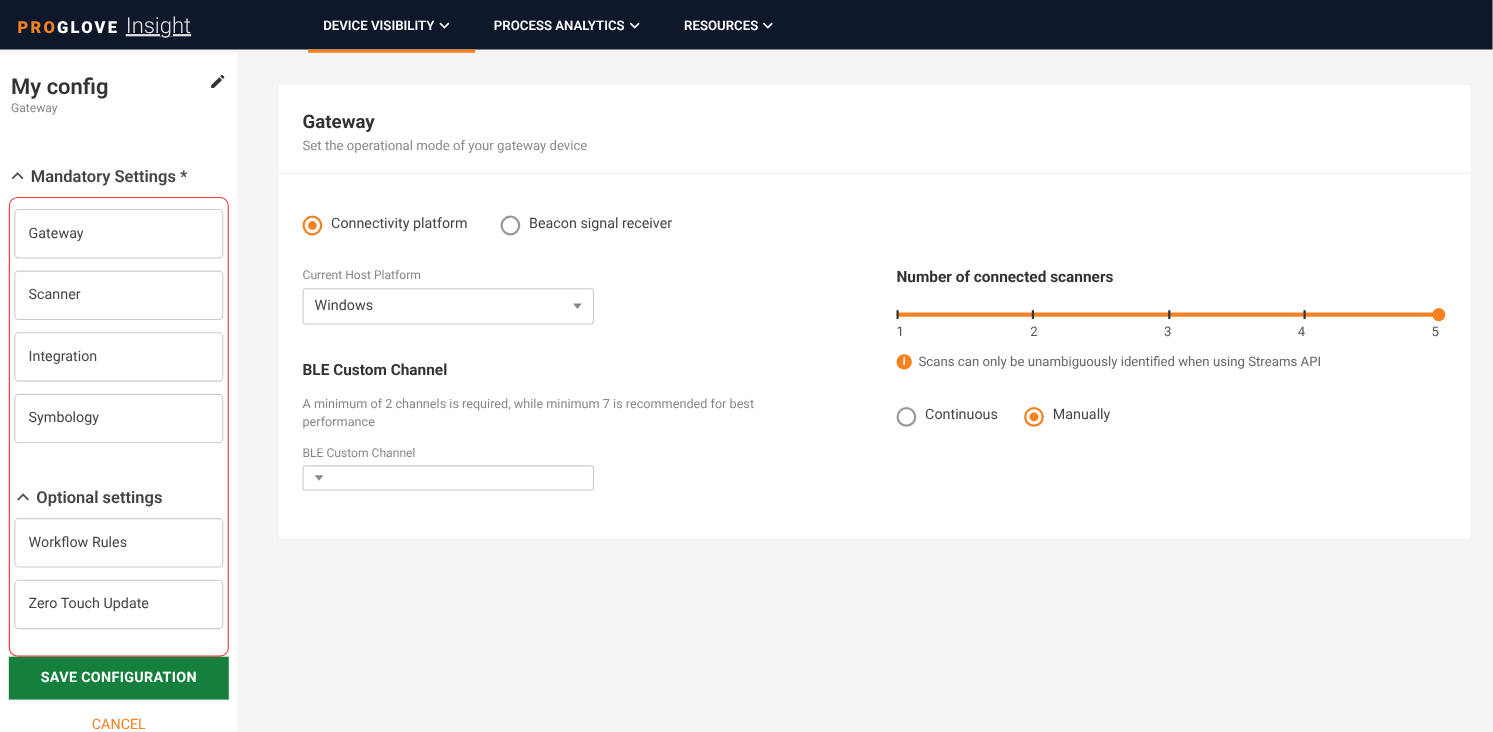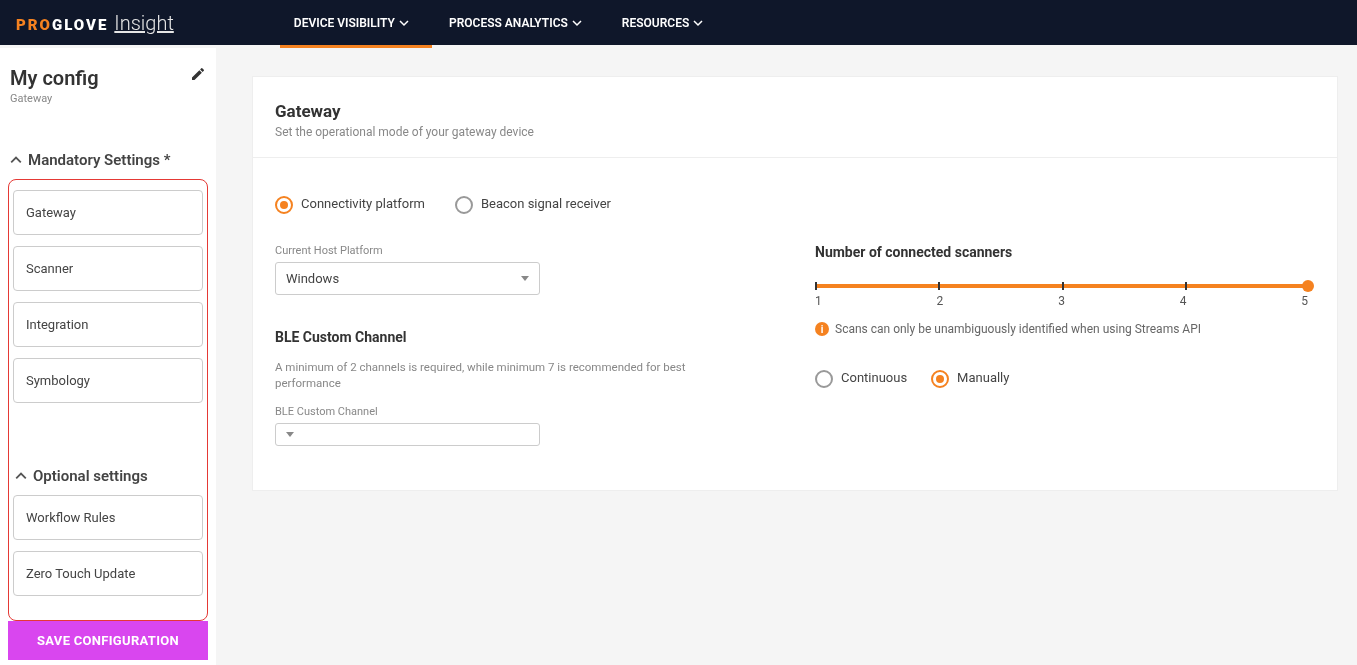--- a/index.html
+++ b/index.html
@@ -29,21 +29,21 @@
   .pencil svg { width: 16px; height: 16px; }
 
   .sect-hdr { display: flex; align-items: center; gap: 6px; margin-top: 46px; margin-bottom: 10px; font-size: 15px; font-weight: 600; color: #444; cursor:pointer; padding-left:2px;}
   .sect-hdr .chev { width: 12px; height: 12px; }
 
   .red-box { border: 1px solid #e53935; border-radius: 8px; padding: 10px 4px 24px 4px; position:relative;}
   .sb-btn { display:block; width: 100%; text-align:left; background: #fff; border: 1px solid #ccc; border-radius: 4px; padding: 14px 12px; font-size: 13px; color: #444; margin-bottom: 11px; cursor:pointer; }
   .sb-btn:last-child { margin-bottom: 0;}
 
   .sb-footer { margin-top:auto; padding: 0 0 12px 0;}
-  .btn-primary { display:block; width:100%; background:#d946ef; color:#fff; border:none; padding: 12px 0; font-size:13px; font-weight:700; cursor:pointer; letter-spacing:0.3px;}
+  .btn-primary { display:block; width:100%; background:#15803d; color:#fff; border:none; padding: 12px 0; font-size:13px; font-weight:700; cursor:pointer; letter-spacing:0.3px;}
   .btn-link { display:block; width:100%; background:none; border:none; color:#f58220; font-size:13px; font-weight:400; padding:16px 0 0 0; cursor:pointer;}
 
   
   .card { background:#fff; width: 1086px; border:1px solid #eee; }
   .card-head { padding: 24px 22px 18px 22px; border-bottom:1px solid #eee;}
   .card-head h2 { font-size:17px; font-weight:700; color:#333; margin-bottom:4px;}
   .card-head p { font-size:12px; color:#888;}
   .card-body { padding: 38px 22px 44px 22px; }
 
   .radio-row { display:flex; align-items:center; gap: 30px; margin-bottom: 30px;}
@@ -125,21 +125,21 @@
         </svg>
       <span>Mandatory Settings *</span>
     </div>
 
     <div class="red-box">
       <button class="sb-btn">Gateway</button>
       <button class="sb-btn">Scanner</button>
       <button class="sb-btn">Integration</button>
       <button class="sb-btn">Symbology</button>
 
-      <div class="sect-hdr" style="margin-top:64px;">
+      <div class="sect-hdr" style="margin-top:40px;">
         <svg class="chev" viewBox="0 0 10 10">
             <path d="M1 7 L5 3 L9 7" stroke="#555" stroke-width="1.5" fill="none"></path>
           </svg>
         <span>Optional settings</span>
       </div>
       <button class="sb-btn">Workflow Rules</button>
       <button class="sb-btn">Zero Touch Update</button>
     </div>
 
     <div class="sb-footer">

